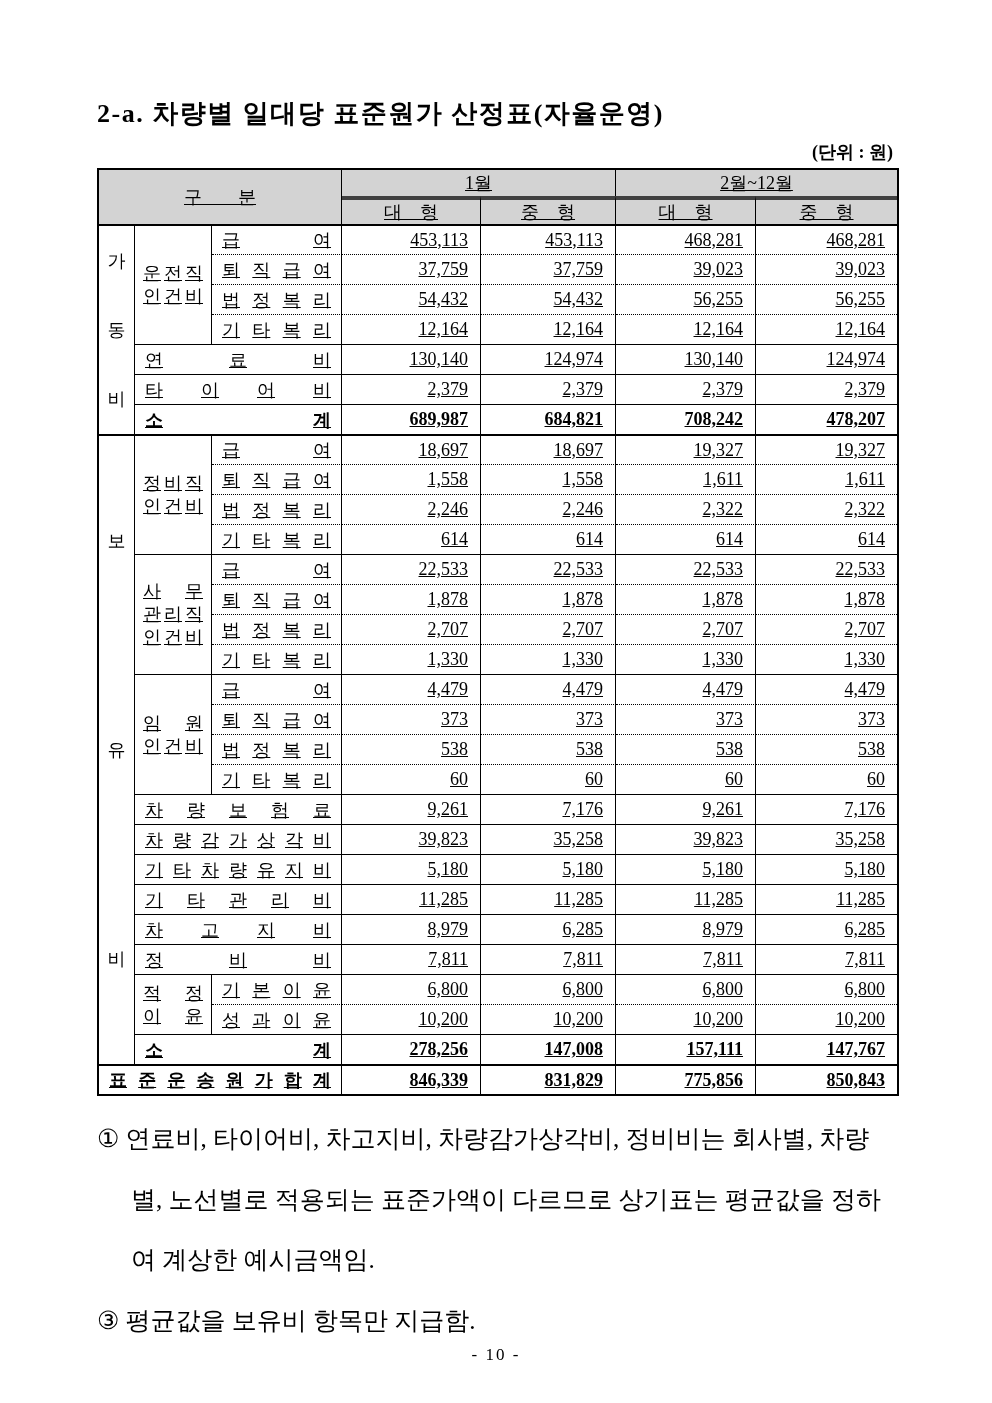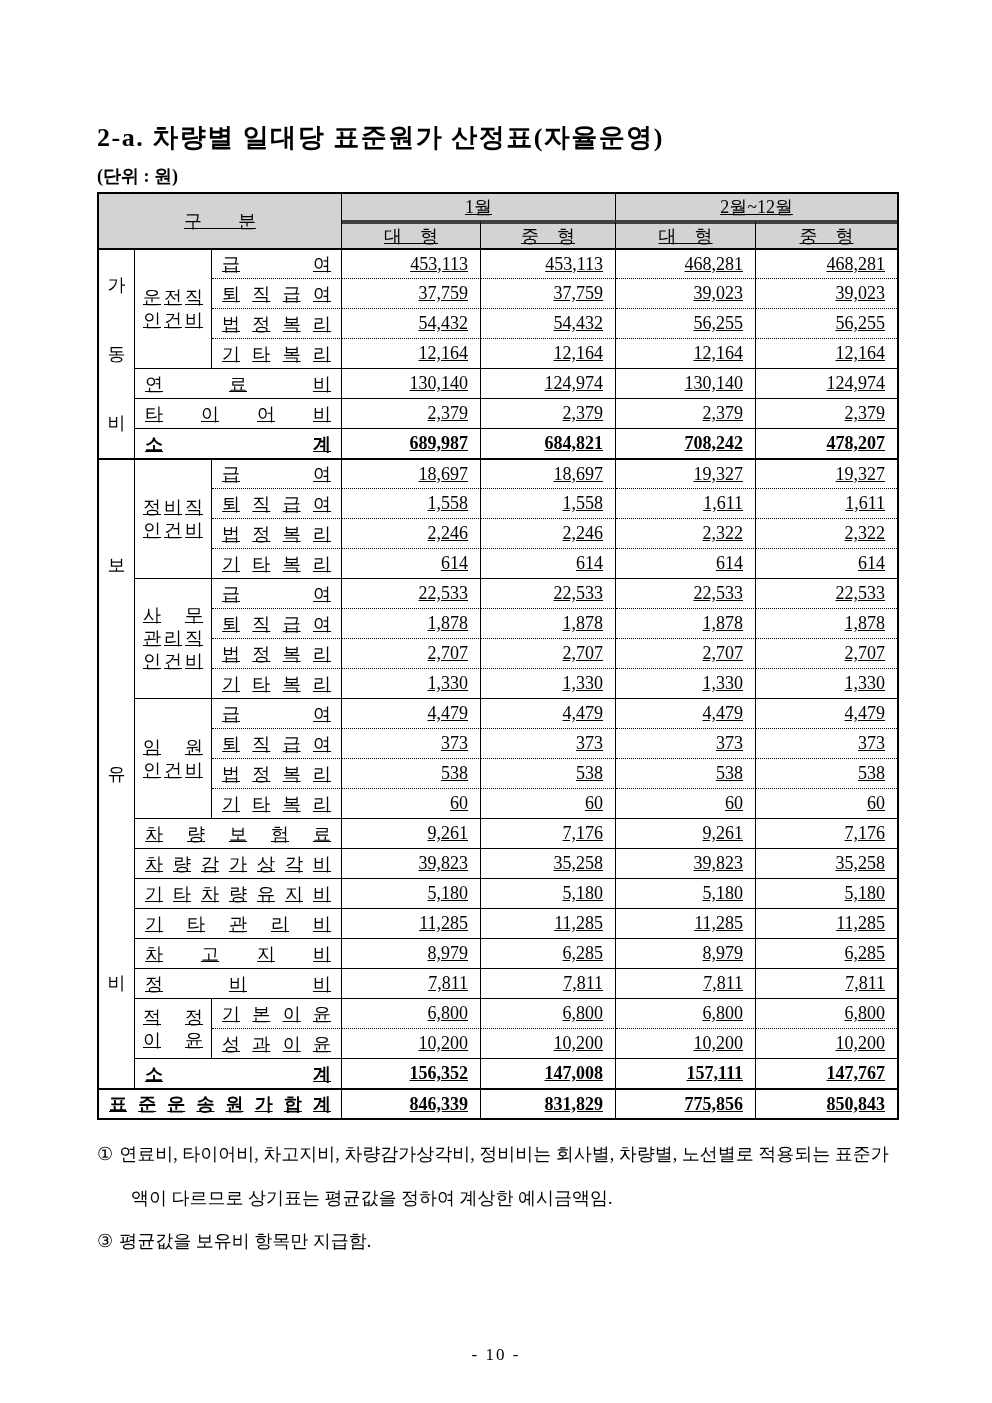--- a/index.html
+++ b/index.html
@@ -1,23 +1,23 @@
 <!DOCTYPE html>
 <html><head>
 <meta charset="utf-8">
 <style>
   html,body{margin:0;padding:0;}
   body{
     width:992px;height:1403px;position:relative;overflow:hidden;
     background:#ffffff;color:#000;
     font-family:"Liberation Serif","DejaVu Serif",serif;
   }
-  .page{padding:120px 97px 0 97px;}
+  .page{padding:96px 97px 0 97px;}
   .title{font-size:26px;font-weight:bold;margin:0 0 9px 0;letter-spacing:1.5px;}
-  .unit{text-align:left;font-size:18px;font-weight:bold;margin:0 2px 4px 0;}
+  .unit{text-align:right;font-size:18px;font-weight:bold;margin:0 2px 4px 0;}
 
   table.cost{
     border-collapse:separate;border-spacing:0;
     border:2px solid #000;width:798px;table-layout:fixed;text-decoration:underline;
   }
   th,td{box-sizing:border-box;padding:0;}
   th{
     background:#d3d3d3;font-weight:normal;font-size:18px;height:26px;
     border-right:1px solid #000;text-align:center;vertical-align:middle;
   }
@@ -34,21 +34,21 @@
   tr.bold{font-weight:bold;}
 
   td.val{text-align:right;padding-right:12px;font-variant-numeric:tabular-nums;}
   td.grp{position:relative;}
   .vdist{position:absolute;inset:0;display:flex;flex-direction:column;justify-content:space-around;align-items:center;}
   td.sub{padding:0 8px;}
   td.sub .dist{line-height:23px;}
   td.lbl{padding:0 10px;}
   .dist{display:flex;justify-content:space-between;}
 
-  .notes{margin-top:13px;font-size:18px;line-height:2.42;}
+  .notes{margin-top:13px;font-size:25px;line-height:2.42;}
   .note{margin:0;padding-left:34px;text-indent:-34px;}
   .note .marker{margin-right:6px;}
   .pageno{position:absolute;bottom:38px;left:0;width:100%;text-align:center;font-size:17px;letter-spacing:2px;}
 </style>
 </head>
 <body>
 
 <div class="page">
   <h1 class="title">2-a. 차량별 일대당 표준원가 산정표(자율운영)</h1>
   <div class="unit">(단위 : 원)</div>
@@ -526,21 +526,21 @@
           <td class="val">10,200</td>
           <td class="val">10,200</td>
         </tr>
         <tr class="bold">
           <td class="lbl" colspan="2">
             <div class="dist">
               <span>소</span>
               <span>계</span>
             </div>
           </td>
-          <td class="val">156,352</td>
+          <td class="val">278,256</td>
           <td class="val">147,008</td>
           <td class="val">157,111</td>
           <td class="val">147,767</td>
         </tr>
         <tr class="sep-thick bold">
           <td class="lbl" colspan="3">
             <div class="dist">
               <span>표</span>
               <span>준</span>
               <span>운</span>

